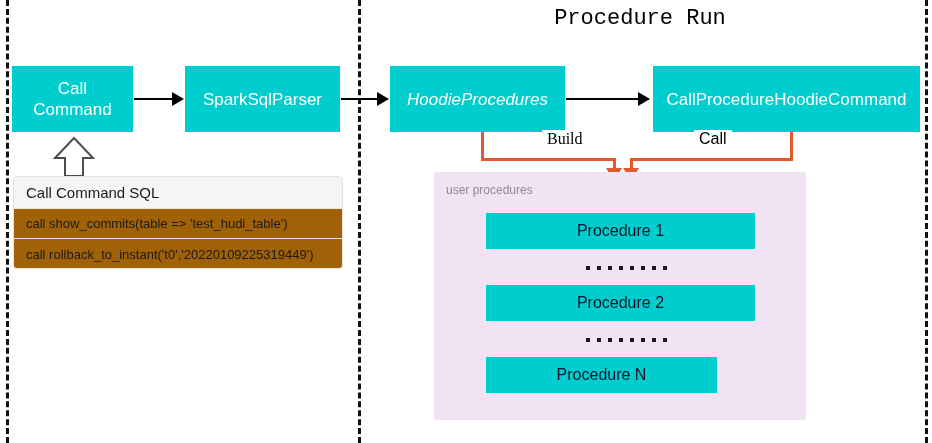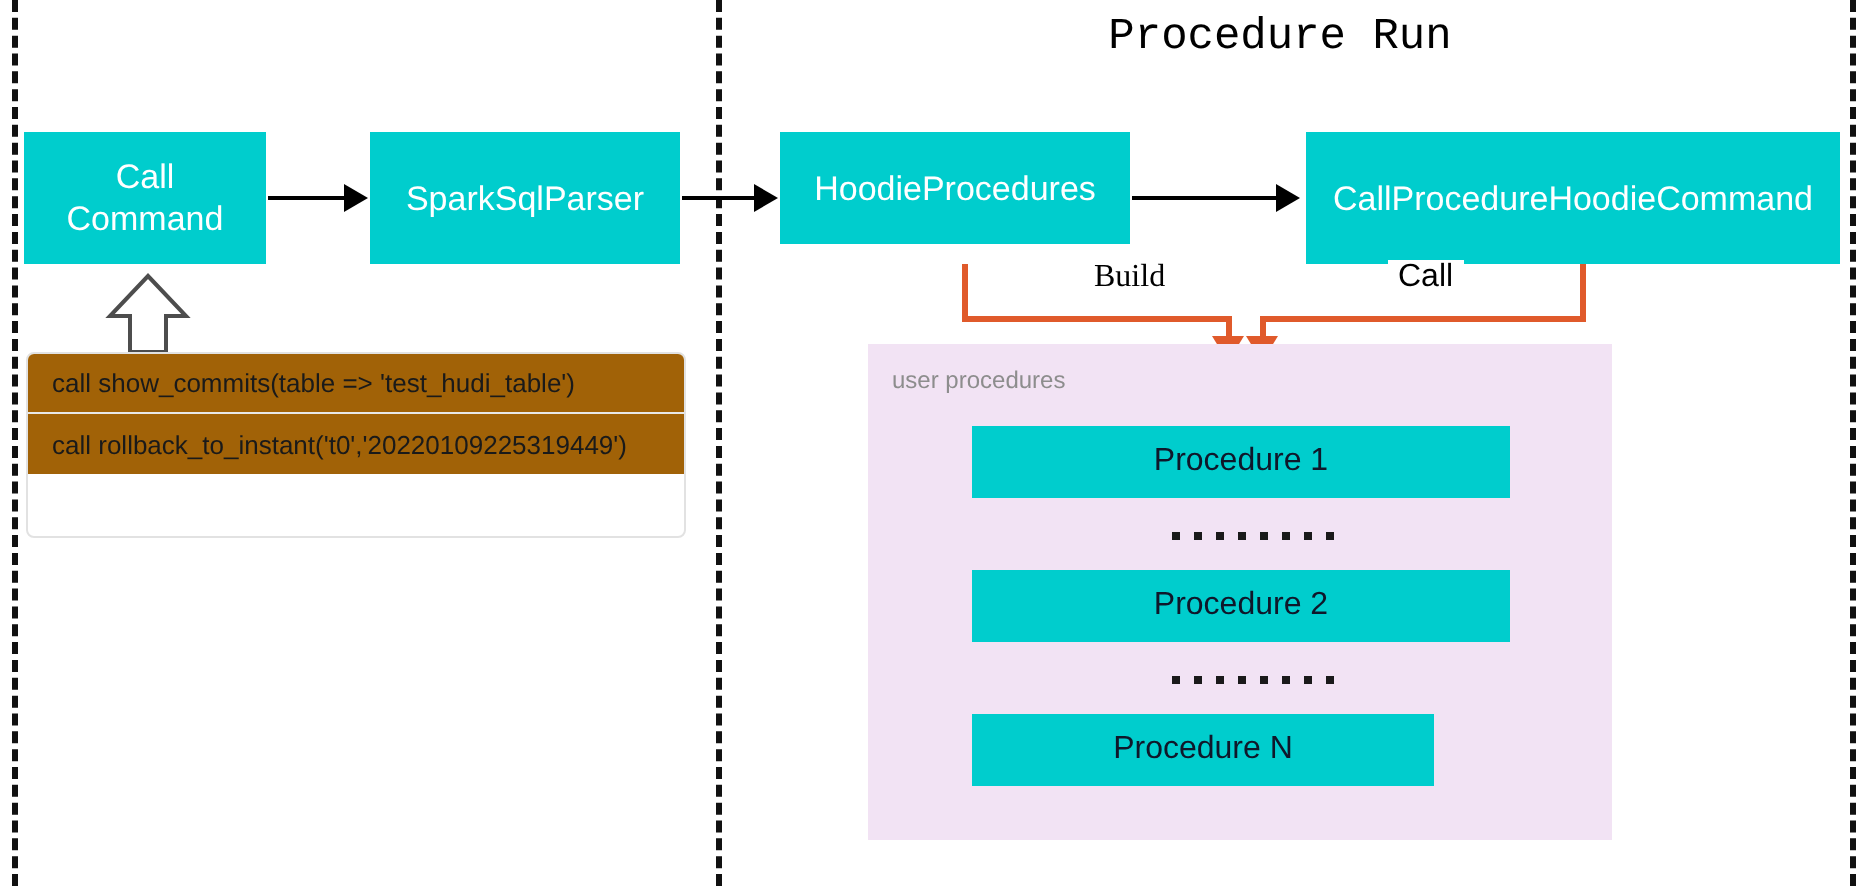--- a/index.html
+++ b/index.html
@@ -190,25 +190,26 @@
   <div class="arrow-line" style="left:341px; top:98px; width:38px;"></div>
   <div class="arrow-head" style="left:377px; top:92px;"></div>
 
   <div class="blockarrow" style="left:52px; top:136px;">
     <svg width="44" height="42" viewBox="0 0 44 42" xmlns="http://www.w3.org/2000/svg">
       <polygon points="22,2 41,22 31,22 31,40 13,40 13,22 3,22" fill="#ffffff" stroke="#4d4d4d" stroke-width="2" stroke-linejoin="miter"></polygon>
     </svg>
   </div>
 
   <div class="sqltable" style="left:13px; top:176px; width:330px; height:93px;">
+    <div class="sqlrow header">Call Command SQL</div>
     <div class="sqlrow body">call show_commits(table =&gt; 'test_hudi_table')</div>
     <div class="sqlrow body">call rollback_to_instant('t0','20220109225319449')</div>
   </div>
 
-  <div class="tealbox" style="left:390px; top:66px; width:175px; height:56px;">
+  <div class="tealbox" style="left:390px; top:66px; width:175px; height:66px;font-style:italic;">
     <span>HoodieProcedures</span>
   </div>
 
   <div class="arrow-line" style="left:566px; top:98px; width:74px;"></div>
   <div class="arrow-head" style="left:638px; top:92px;"></div>
 
   <div class="tealbox" style="left:653px; top:66px; width:267px; height:66px;">
     <span>CallProcedureHoodieCommand</span>
   </div>
 

